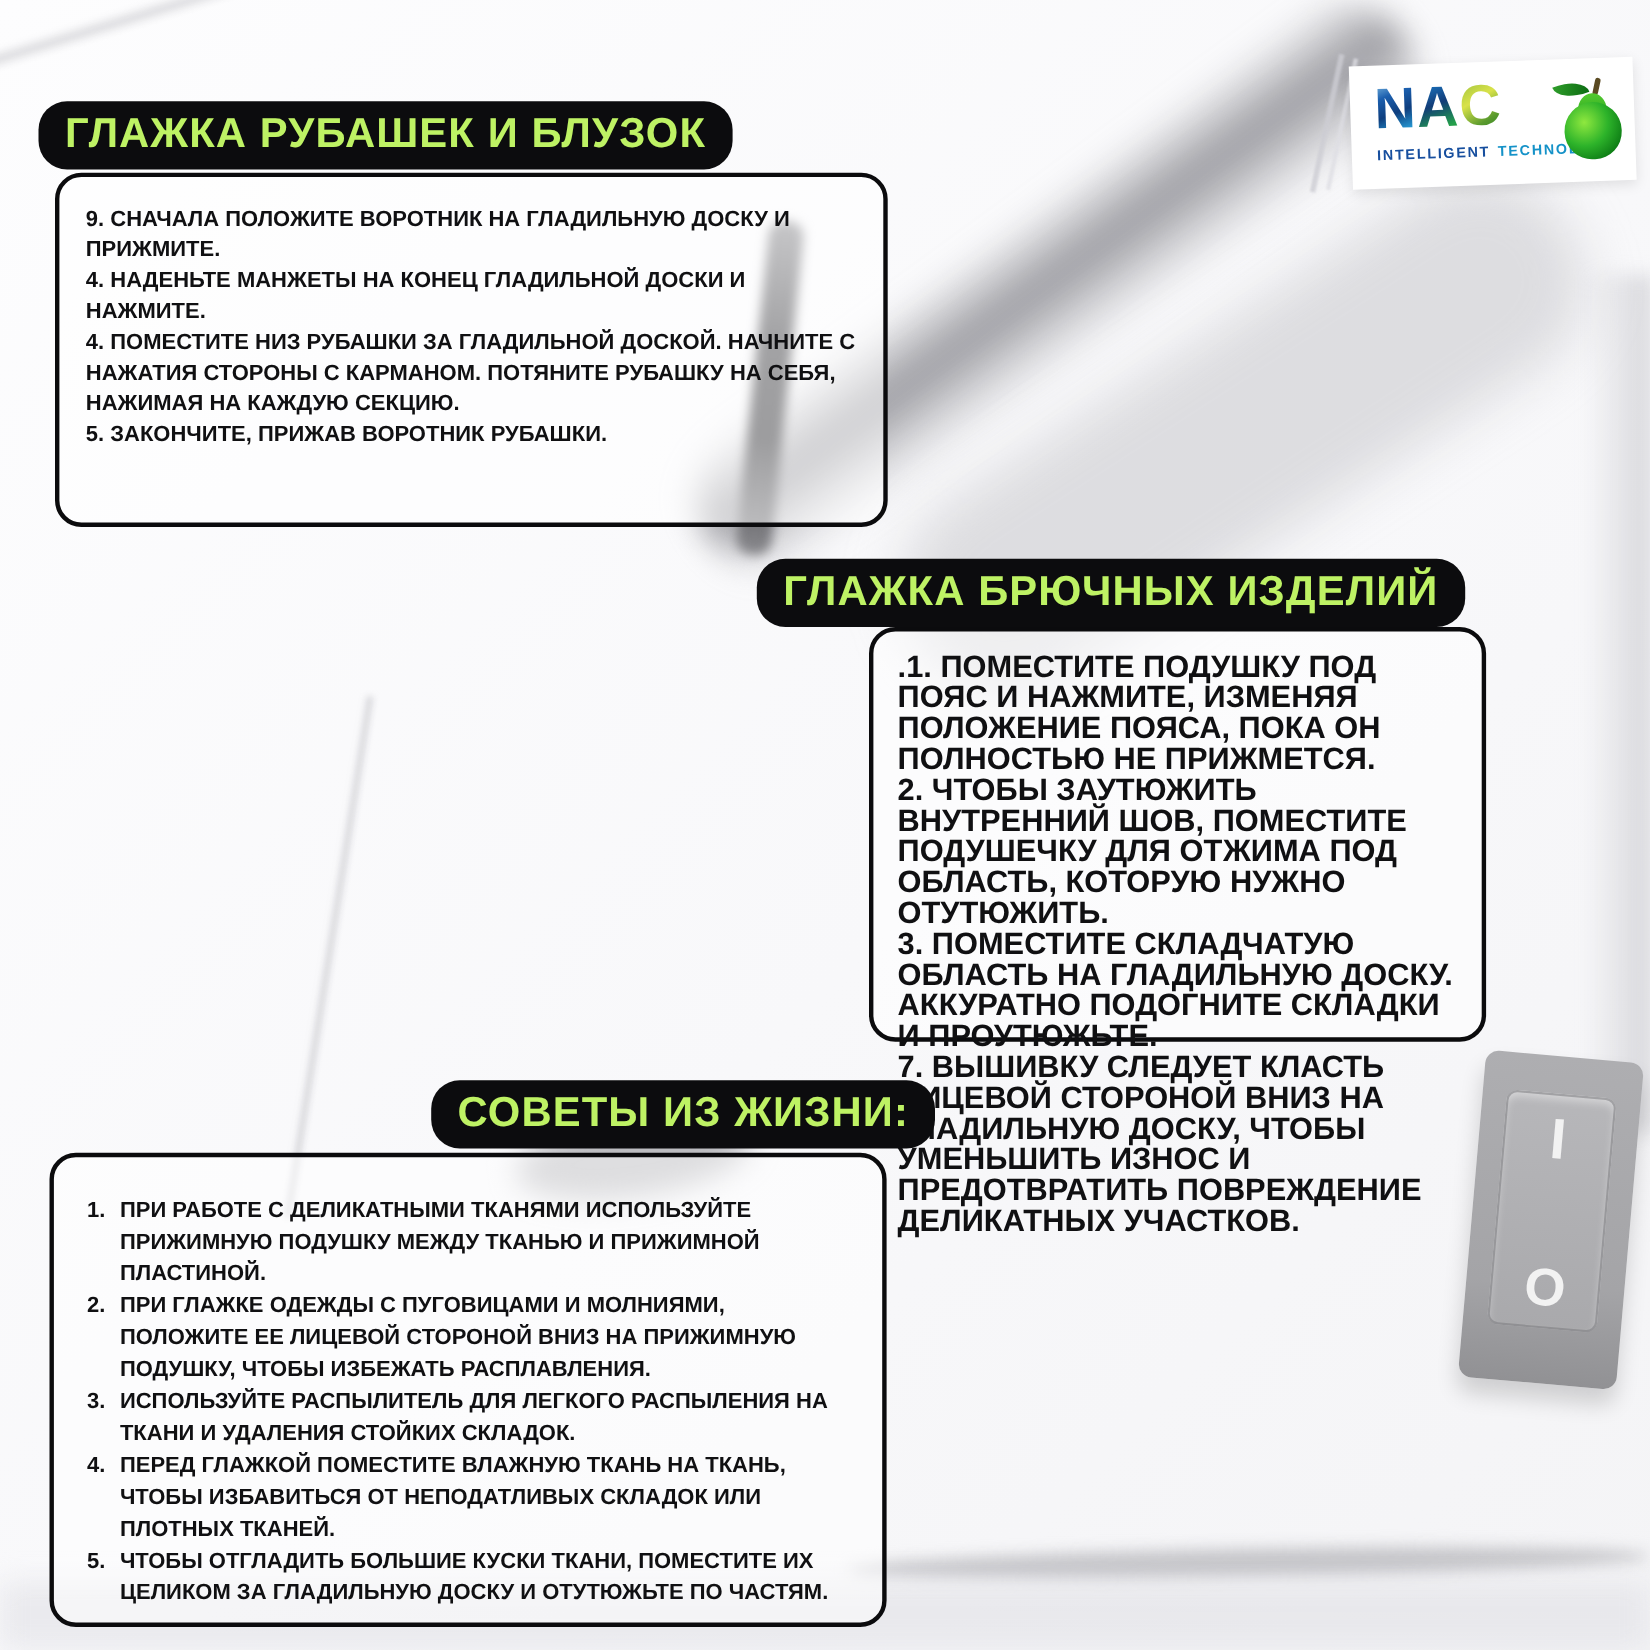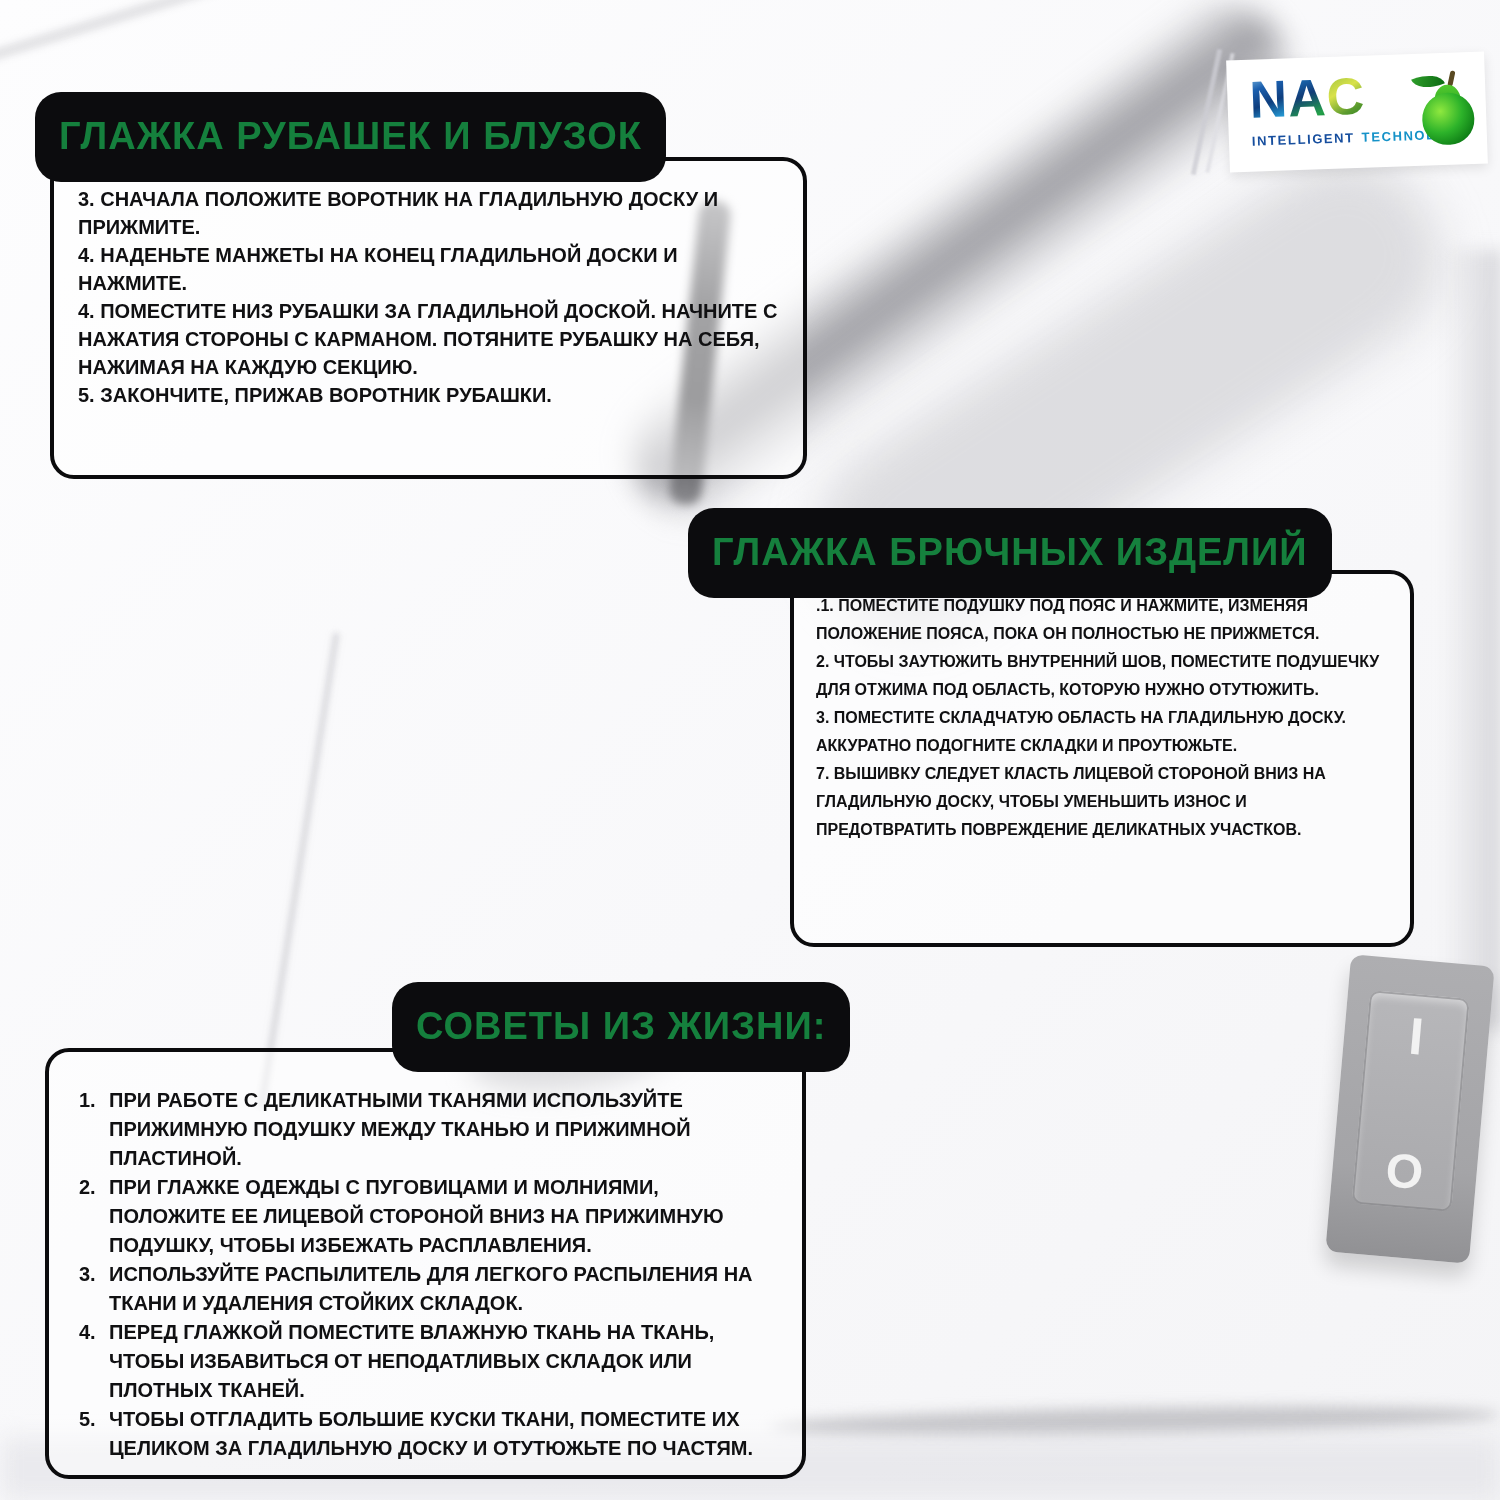--- a/index.html
+++ b/index.html
@@ -95,34 +95,34 @@
   .pear{position:absolute;right:10px;top:20px;width:56px;height:72px;}
   .pear-body{position:absolute;bottom:0;left:2px;width:52px;height:52px;border-radius:50% 50% 48% 48%;
     background:radial-gradient(circle at 35% 35%,#8fe83f 0%,#2db32a 45%,#0c7a14 80%,#06510c 100%);}
   .pear-neck{position:absolute;top:12px;left:15px;width:26px;height:30px;border-radius:50% 50% 40% 40%;
     background:linear-gradient(#53c92e,#1f9e1f);}
   .pear-leaf{position:absolute;top:0px;left:-6px;width:30px;height:16px;border-radius:0 100% 0 100%;
     background:linear-gradient(120deg,#2f9e2b,#0c6b12);transform:rotate(-20deg);}
   .pear-stem{position:absolute;top:-2px;left:30px;width:5px;height:16px;background:#5a4a22;border-radius:3px;transform:rotate(14deg);}
   
   .pill{
-    position:absolute;background:#0c0c0e;color:#15803d;font-weight:800;
-    border-radius:26px;padding:23px 24px;letter-spacing:1px;white-space:nowrap;
+    position:absolute;background:#0c0c0e;color:#bef264;font-weight:800;
+    border-radius:26px;padding:9px 24px;letter-spacing:1px;white-space:nowrap;
     z-index:3;line-height:1.15;
   }
   .pill-1{left:35px;top:92px;font-size:38px;}
   .pill-2{left:688px;top:508px;font-size:38px;}
   .pill-3{left:392px;top:982px;font-size:38px;}
   .box{
     position:absolute;border:4px solid #0b0b0d;border-radius:24px;
     background:rgba(255,255,255,0.5);z-index:2;color:#101012;
     font-weight:700;box-sizing:border-box;
   }
   .box-1{left:50px;top:157px;width:757px;height:322px;padding:24px 24px 0;font-size:20px;line-height:28px;}
-  .box-2{left:790px;top:570px;width:624px;height:377px;padding:18px 22px 0;font-size:16px;line-height:28px;}
+  .box-2{left:790px;top:570px;width:561px;height:377px;padding:18px 22px 0;font-size:28px;line-height:28px;}
   .box-3{left:45px;top:1048px;width:761px;height:431px;padding:34px 26px 0 30px;font-size:20px;line-height:29px;}
   .item{margin:0;}
   .tip-row{display:flex;}
   .tip-num{flex:0 0 30px;}
   .tip-text{flex:1;}
 </style>
 </head>
 <body>
 
 <div class="canvas">
@@ -156,21 +156,21 @@
     <div class="pear">
       <div class="pear-leaf"></div>
       <div class="pear-stem"></div>
       <div class="pear-neck"></div>
       <div class="pear-body"></div>
     </div>
   </div>
 
   <div class="pill pill-1">ГЛАЖКА РУБАШЕК И БЛУЗОК</div>
   <div class="box box-1">
-    <p class="item">3. СНАЧАЛА ПОЛОЖИТЕ ВОРОТНИК НА ГЛАДИЛЬНУЮ ДОСКУ И ПРИЖМИТЕ.</p>
+    <p class="item">9. СНАЧАЛА ПОЛОЖИТЕ ВОРОТНИК НА ГЛАДИЛЬНУЮ ДОСКУ И ПРИЖМИТЕ.</p>
     <p class="item">4. НАДЕНЬТЕ МАНЖЕТЫ НА КОНЕЦ ГЛАДИЛЬНОЙ ДОСКИ И НАЖМИТЕ.</p>
     <p class="item">4. ПОМЕСТИТЕ НИЗ РУБАШКИ ЗА ГЛАДИЛЬНОЙ ДОСКОЙ. НАЧНИТЕ С НАЖАТИЯ СТОРОНЫ С КАРМАНОМ. ПОТЯНИТЕ РУБАШКУ НА СЕБЯ, НАЖИМАЯ НА КАЖДУЮ СЕКЦИЮ.</p>
     <p class="item">5. ЗАКОНЧИТЕ, ПРИЖАВ ВОРОТНИК РУБАШКИ.</p>
   </div>
 
   <div class="pill pill-2">ГЛАЖКА БРЮЧНЫХ ИЗДЕЛИЙ</div>
   <div class="box box-2">
     <p class="item">.1. ПОМЕСТИТЕ ПОДУШКУ ПОД ПОЯС И НАЖМИТЕ, ИЗМЕНЯЯ ПОЛОЖЕНИЕ ПОЯСА, ПОКА ОН ПОЛНОСТЬЮ НЕ ПРИЖМЕТСЯ.</p>
     <p class="item">2. ЧТОБЫ ЗАУТЮЖИТЬ ВНУТРЕННИЙ ШОВ, ПОМЕСТИТЕ ПОДУШЕЧКУ ДЛЯ ОТЖИМА ПОД ОБЛАСТЬ, КОТОРУЮ НУЖНО ОТУТЮЖИТЬ.</p>
     <p class="item">3. ПОМЕСТИТЕ СКЛАДЧАТУЮ ОБЛАСТЬ НА ГЛАДИЛЬНУЮ ДОСКУ. АККУРАТНО ПОДОГНИТЕ СКЛАДКИ И ПРОУТЮЖЬТЕ.</p>

